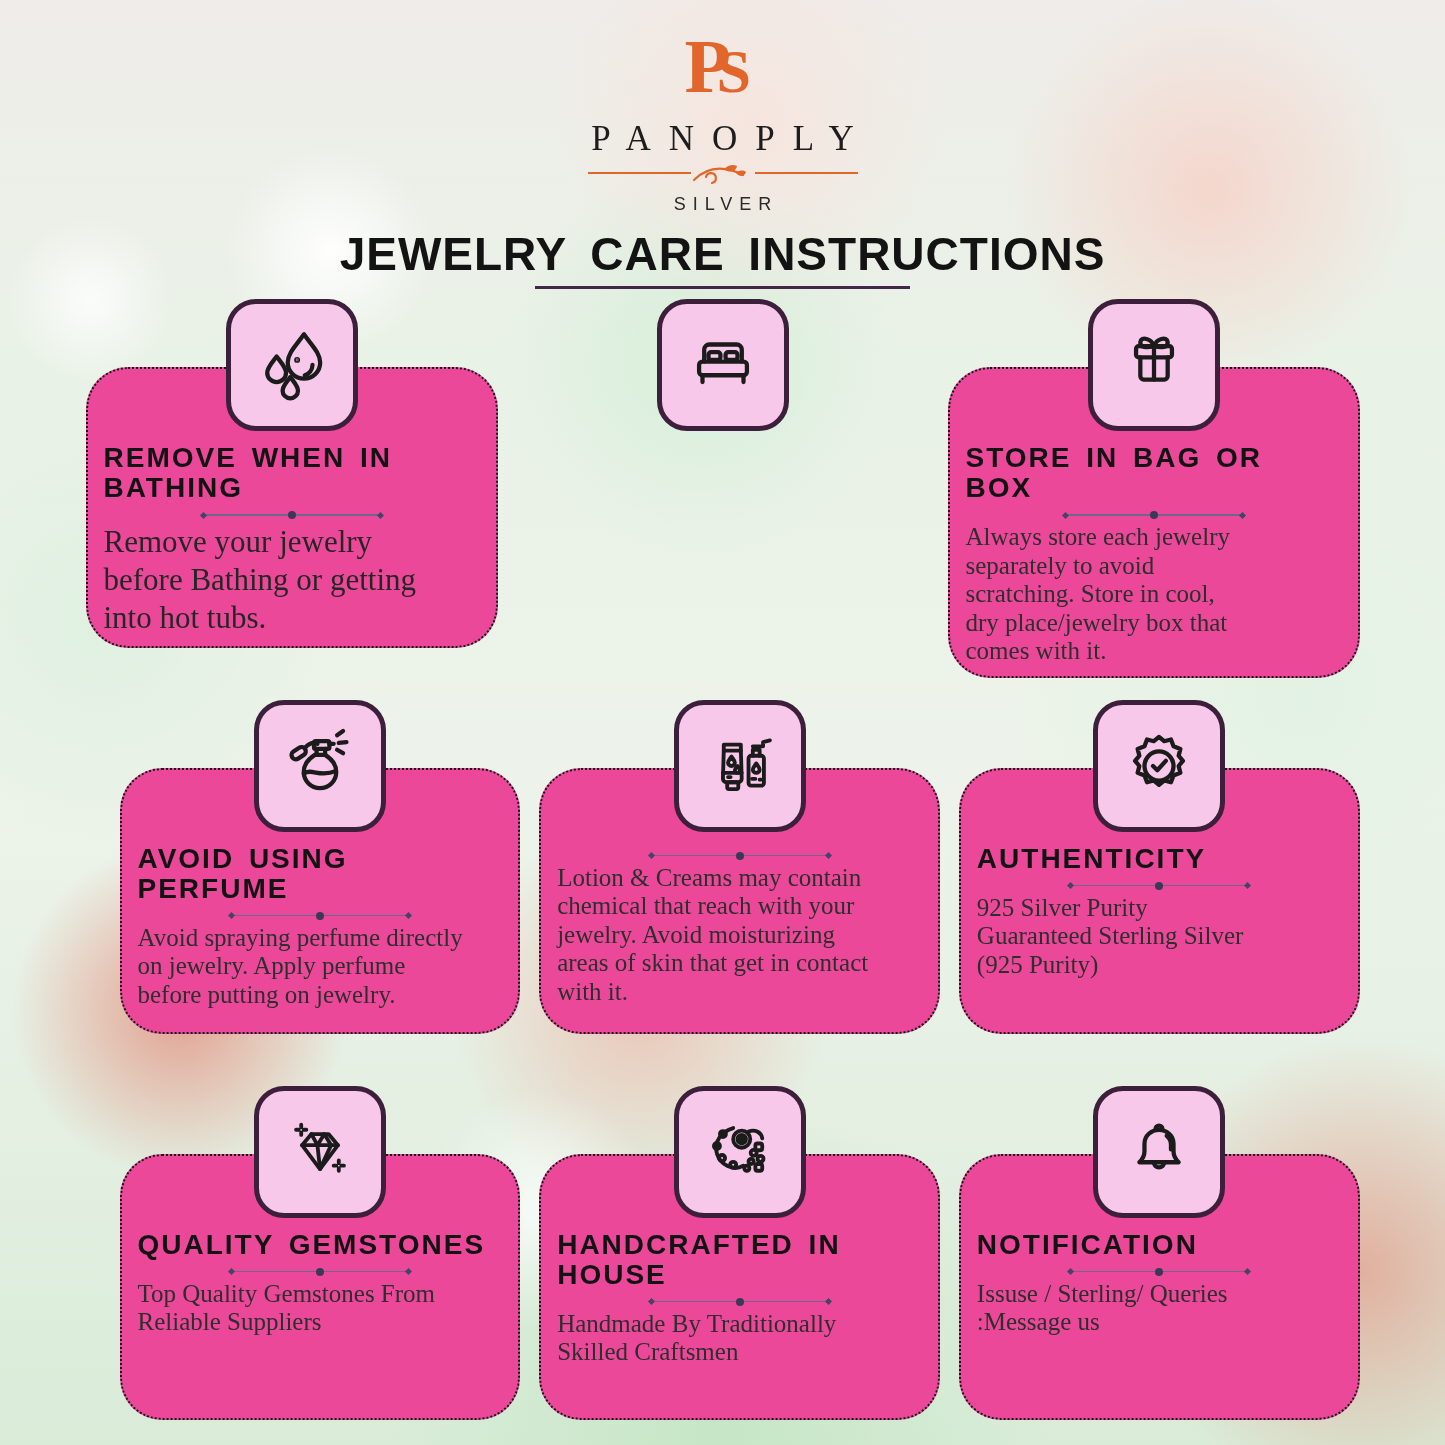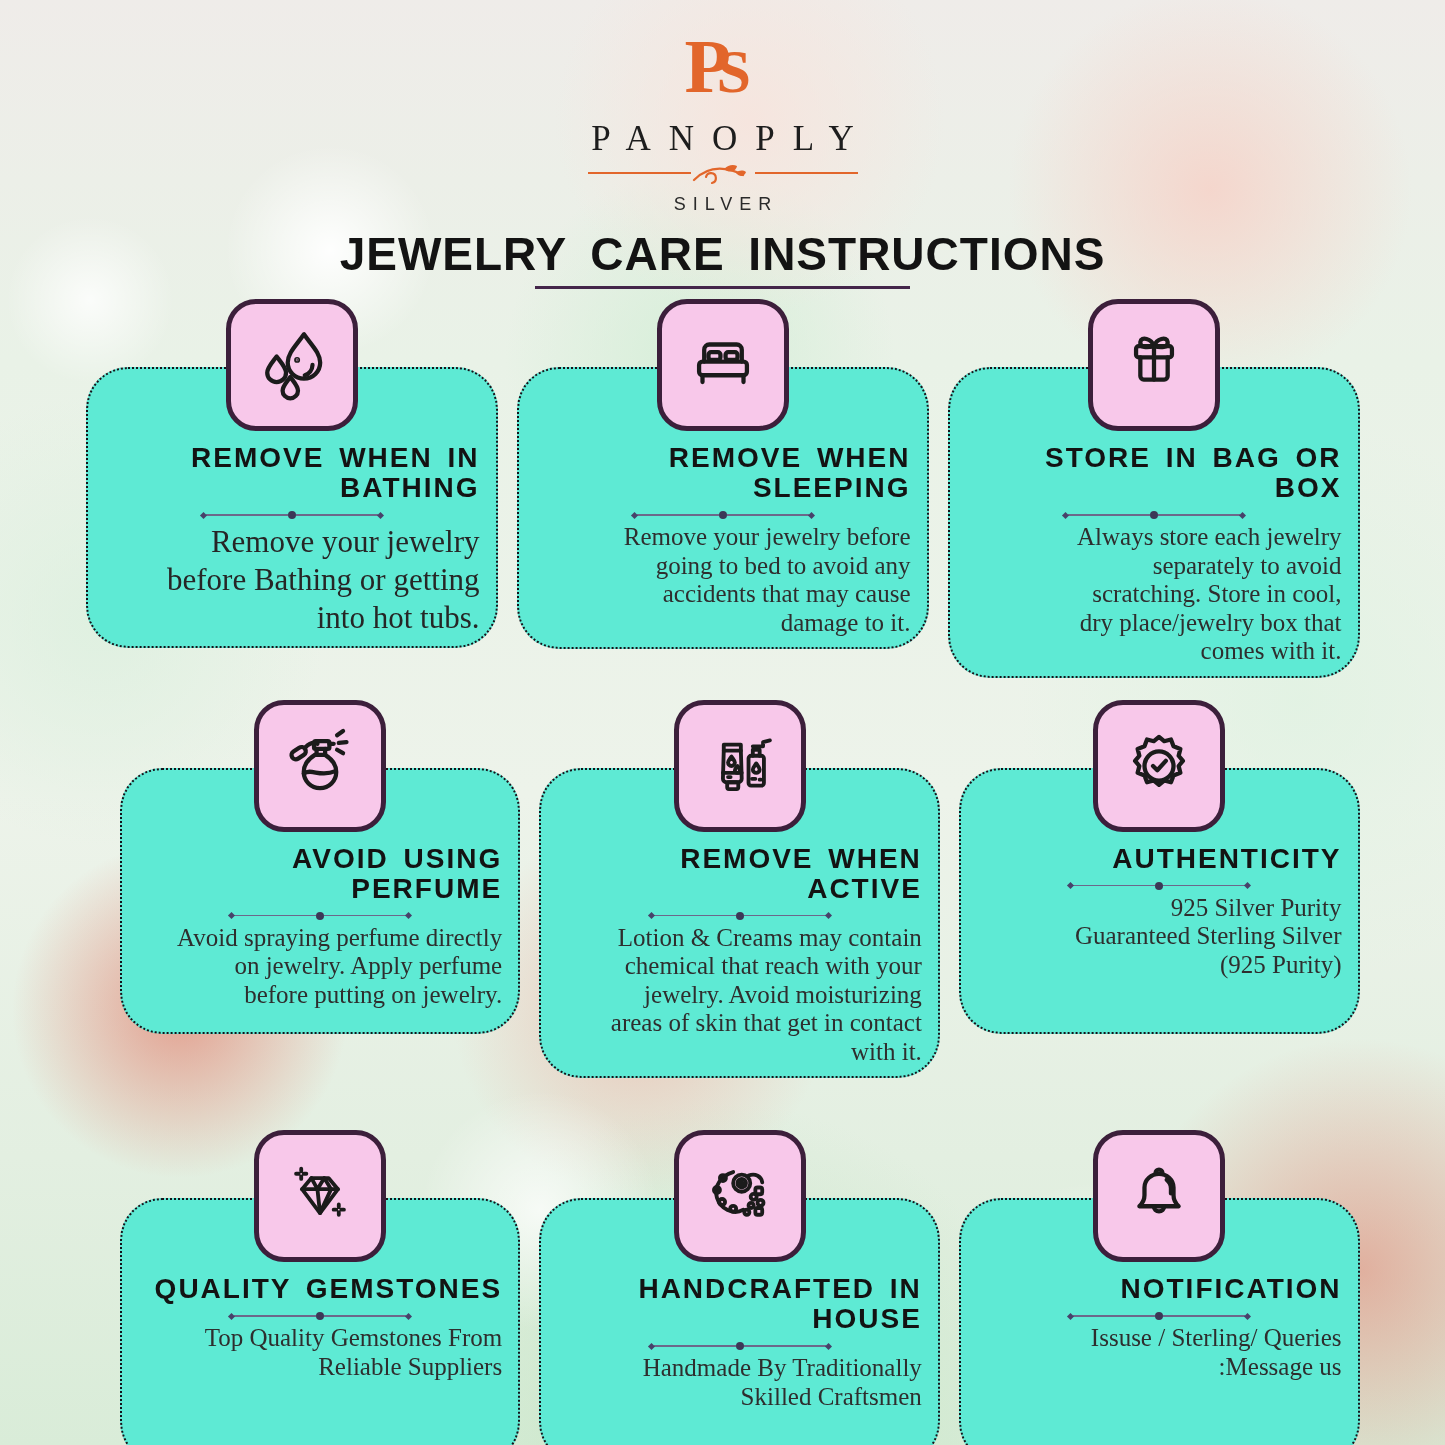--- a/index.html
+++ b/index.html
@@ -40,22 +40,22 @@
   .title-underline{width:375px;height:3px;background:#44264a;margin:7px auto 0;}
   
   .grid{width:1274px;margin:10px auto 0;}
   .row{display:flex;gap:19px;justify-content:center;}
   .row + .row{margin-top:22px;padding-left:34px;}
   .row.last{margin-top:52px;}
   .cell{width:412px;position:relative;padding-top:68px;box-sizing:border-box;}
   .tile{position:absolute;top:0;left:50%;transform:translateX(-50%);
     width:132px;height:132px;box-sizing:border-box;background:#F8C8EA;border:5px solid #3C1F3B;
     border-radius:30px;display:flex;align-items:center;justify-content:center;z-index:2;}
-  .card{box-sizing:border-box;background:#5eead4;border:2.5px dotted #15131a;border-radius:42px;
-    min-height:266px;padding:74px 16px 10px;text-align:right;}
+  .card{box-sizing:border-box;background:#ec4899;border:2.5px dotted #15131a;border-radius:42px;
+    min-height:266px;padding:74px 16px 10px;text-align:left;}
   .card-heading{font-size:28px;line-height:30px;font-weight:bold;letter-spacing:2px;word-spacing:5px;
     color:#131313;text-transform:uppercase;}
   .hdiv{display:flex;align-items:center;width:182px;margin:8px auto 4px;}
   .hdiv .tip{width:5px;height:5px;background:#47426a;transform:rotate(45deg);}
   .hdiv .ln{flex:1;height:1.5px;background:#6c688a;}
   .hdiv .dotm{width:8px;height:8px;border-radius:50%;background:#3c3857;}
   .card-body{font-family:"Liberation Serif",serif;font-size:25px;line-height:1.14;color:#2e2e2e;
     white-space:pre-line;margin:2px 0 0;}
   .card-body.body-lg{font-size:31px;line-height:1.22;color:#262626;}
   
@@ -128,34 +128,20 @@
         <span>
           <svg width="82" height="82" viewBox="0 0 96 96" fill="none" stroke="#1b1b1b" stroke-width="5" stroke-linecap="round" stroke-linejoin="round">
             <path d="M26 44V30a6 6 0 0 1 6-6h32a6 6 0 0 1 6 6v14"></path>
             <rect x="31" y="33" width="14" height="9" rx="3"></rect>
             <rect x="51" y="33" width="14" height="9" rx="3"></rect>
             <rect x="20" y="44" width="56" height="16" rx="4"></rect>
             <path d="M24 60v8M72 60v8"></path>
           </svg>
         </span>
       </div>
-      <div class="card">
-        <div class="card-heading">REMOVE WHEN SLEEPING</div>
-        <div class="hdiv">
-          <span class="tip"></span>
-            <span class="ln"></span>
-            <span class="dotm"></span>
-            <span class="ln"></span>
-            <span class="tip"></span>
-        </div>
-        <p class="card-body">Remove your jewelry before
-going to bed to avoid any
-accidents that may cause
-damage to it.</p>
-      </div>
     </div>
 
     <div class="cell">
       <div class="tile">
         <span>
           <svg width="82" height="82" viewBox="0 0 96 96" fill="none" stroke="#1b1b1b" stroke-width="5" stroke-linecap="round" stroke-linejoin="round">
             <path d="M48 26c-3-9-15-12-16-5s8 7 16 5z"></path>
             <path d="M48 26c3-9 15-12 16-5s-8 7-16 5z"></path>
             <rect x="27" y="26" width="42" height="13" rx="3"></rect>
             <path d="M32 39v22a4 4 0 0 0 4 4h24a4 4 0 0 0 4-4V39"></path>
@@ -226,21 +212,20 @@
             <rect x="33" y="67" width="13" height="8" rx="2"></rect>
             <rect x="58" y="36" width="18" height="35" rx="3"></rect>
             <path d="M63 36v-7h8v7"></path>
             <path d="M63 25h12v-5l8-2"></path>
             <path d="M67 45c-2 3-4 5-4 7a4 4 0 0 0 8 0c0-2-2-4-4-7z"></path>
             <path d="M62 63h4M71 64h1.5"></path>
           </svg>
         </span>
       </div>
       <div class="card">
-        <div class="card-heading">REMOVE WHEN ACTIVE</div>
         <div class="hdiv">
           <span class="tip"></span>
             <span class="ln"></span>
             <span class="dotm"></span>
             <span class="ln"></span>
             <span class="tip"></span>
         </div>
         <p class="card-body">Lotion &amp; Creams may contain
 chemical that reach with your
 jewelry. Avoid moisturizing

